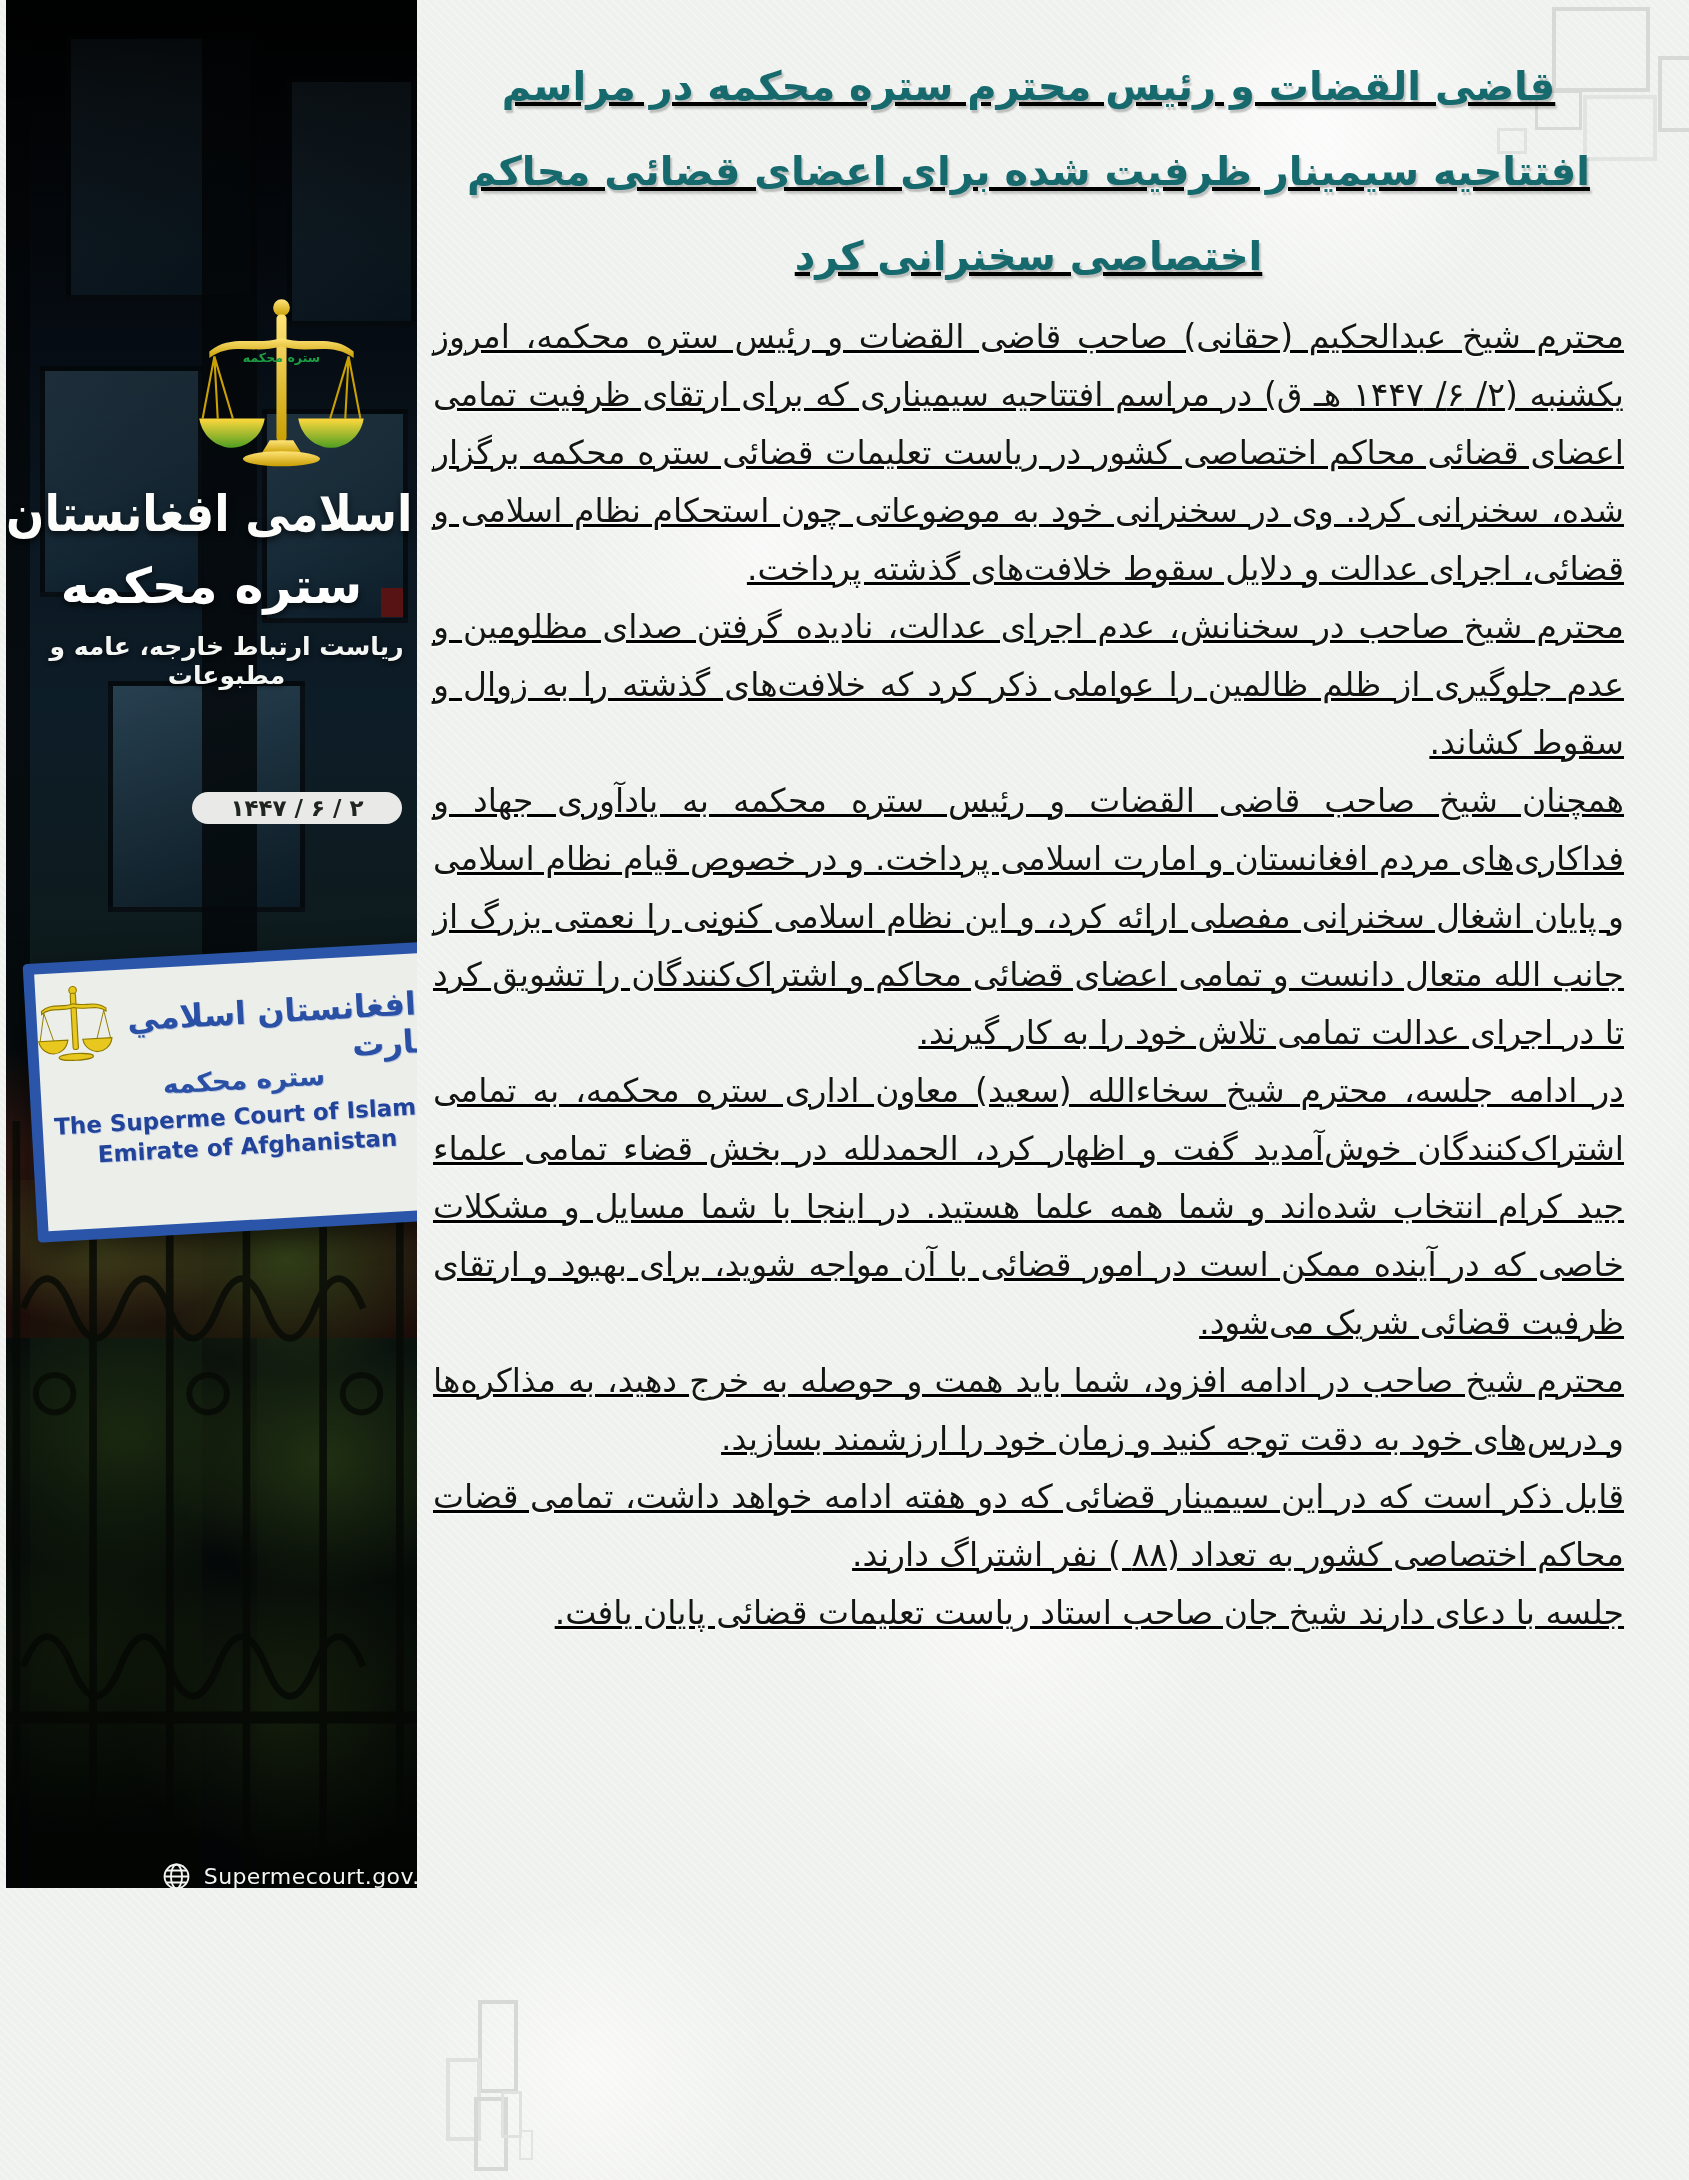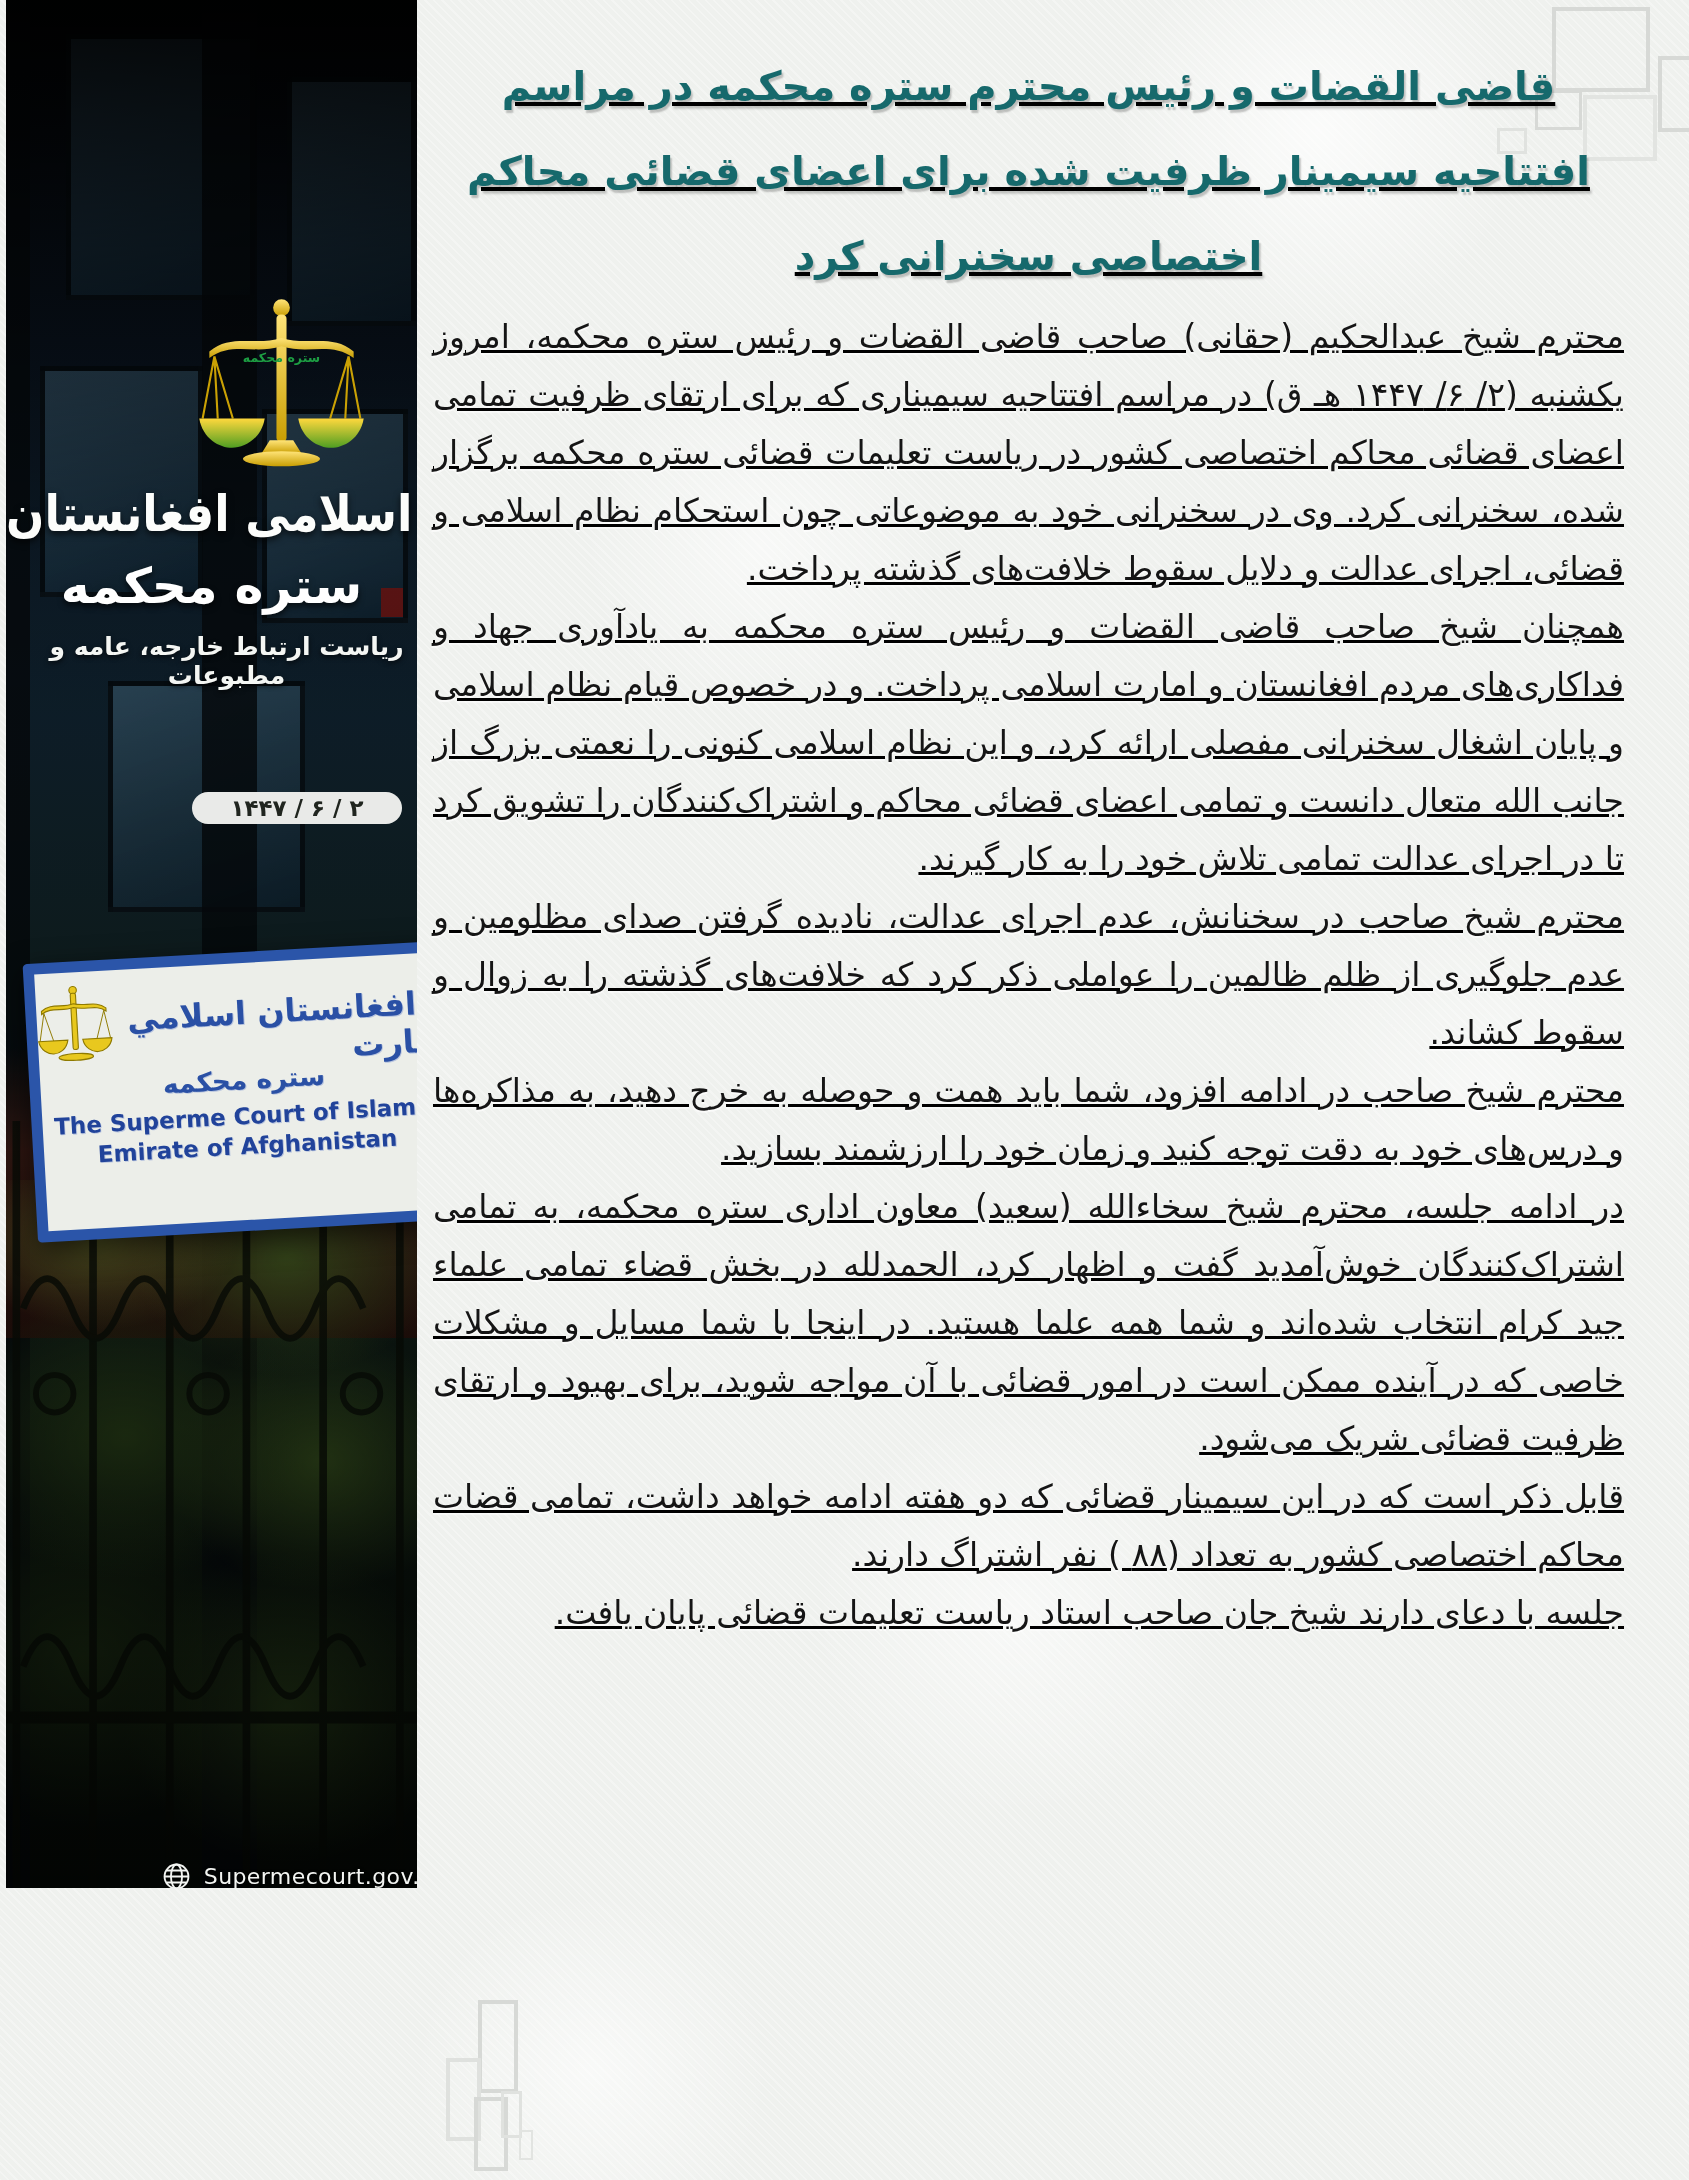--- a/index.html
+++ b/index.html
@@ -101,24 +101,24 @@
   <div class="sq" style="left:519px;top:2130px;width:10.2px;height:25.6px;border-width:2.6px;border-color:#e2e4e1;"></div>
 
   <div class="content">
     <div class="title">
       <div>قاضی القضات و رئیس محترم ستره محکمه در مراسم</div>
       <div>افتتاحیه سیمینار ظرفیت شده برای اعضای قضائی محاکم</div>
       <div>اختصاصی سخنرانی کرد</div>
     </div>
     <div class="body-text">
       <p>محترم شیخ عبدالحکیم (حقانی) صاحب قاضی القضات و رئیس ستره محکمه، امروز یکشنبه (۲/ ۶/ ۱۴۴۷ هـ ق) در مراسم افتتاحیه سیمیناری که برای ارتقای ظرفیت تمامی اعضای قضائی محاکم اختصاصی کشور در ریاست تعلیمات قضائی ستره محکمه برگزار شده، سخنرانی کرد. وی در سخنرانی خود به موضوعاتی چون استحکام نظام اسلامی و قضائی، اجرای عدالت و دلایل سقوط خلافت‌های گذشته پرداخت.</p>
+      <p>محترم شیخ صاحب در سخنانش، عدم اجرای عدالت، نادیده گرفتن صدای مظلومین و عدم جلوگیری از ظلم ظالمین را عواملی ذکر کرد که خلافت‌های گذشته را به زوال و سقوط کشاند.</p>
       <p>همچنان شیخ صاحب قاضی القضات و رئیس ستره محکمه به یادآوری جهاد و فداکاری‌های مردم افغانستان و امارت اسلامی پرداخت. و در خصوص قیام نظام اسلامی و پایان اشغال سخنرانی مفصلی ارائه کرد، و این نظام اسلامی کنونی را نعمتی بزرگ از جانب الله متعال دانست و تمامی اعضای قضائی محاکم و اشتراک‌کنندگان را تشویق کرد تا در اجرای عدالت تمامی تلاش خود را به کار گیرند.</p>
-      <p>محترم شیخ صاحب در سخنانش، عدم اجرای عدالت، نادیده گرفتن صدای مظلومین و عدم جلوگیری از ظلم ظالمین را عواملی ذکر کرد که خلافت‌های گذشته را به زوال و سقوط کشاند.</p>
+      <p>در ادامه جلسه، محترم شیخ سخاءالله (سعید) معاون اداری ستره محکمه، به تمامی اشتراک‌کنندگان خوش‌آمدید گفت و اظهار کرد، الحمدلله در بخش قضاء تمامی علماء جید کرام انتخاب شده‌اند و شما همه علما هستید. در اینجا با شما مسایل و مشکلات خاصی که در آینده ممکن است در امور قضائی با آن مواجه شوید، برای بهبود و ارتقای ظرفیت قضائی شریک می‌شود.</p>
       <p>محترم شیخ صاحب در ادامه افزود، شما باید همت و حوصله به خرج دهید، به مذاکره‌ها و درس‌های خود به دقت توجه کنید و زمان خود را ارزشمند بسازید.</p>
-      <p>در ادامه جلسه، محترم شیخ سخاءالله (سعید) معاون اداری ستره محکمه، به تمامی اشتراک‌کنندگان خوش‌آمدید گفت و اظهار کرد، الحمدلله در بخش قضاء تمامی علماء جید کرام انتخاب شده‌اند و شما همه علما هستید. در اینجا با شما مسایل و مشکلات خاصی که در آینده ممکن است در امور قضائی با آن مواجه شوید، برای بهبود و ارتقای ظرفیت قضائی شریک می‌شود.</p>
       <p>قابل ذکر است که در این سیمینار قضائی که دو هفته ادامه خواهد داشت، تمامی قضات محاکم اختصاصی کشور به تعداد (۸۸ ) نفر اشتراگ دارند.</p>
       <p>جلسه با دعای دارند شیخ جان صاحب استاد ریاست تعلیمات قضائی پایان یافت.</p>
     </div>
   </div>
 
   <div class="sidebar">
 
     <div class="win" style="left:60px;top:34px;width:179px;height:256px;"></div>
     <div class="win" style="left:281px;top:77px;width:119px;height:239px;"></div>
     <div class="win" style="left:34px;top:366px;width:153px;height:221px;"></div>

